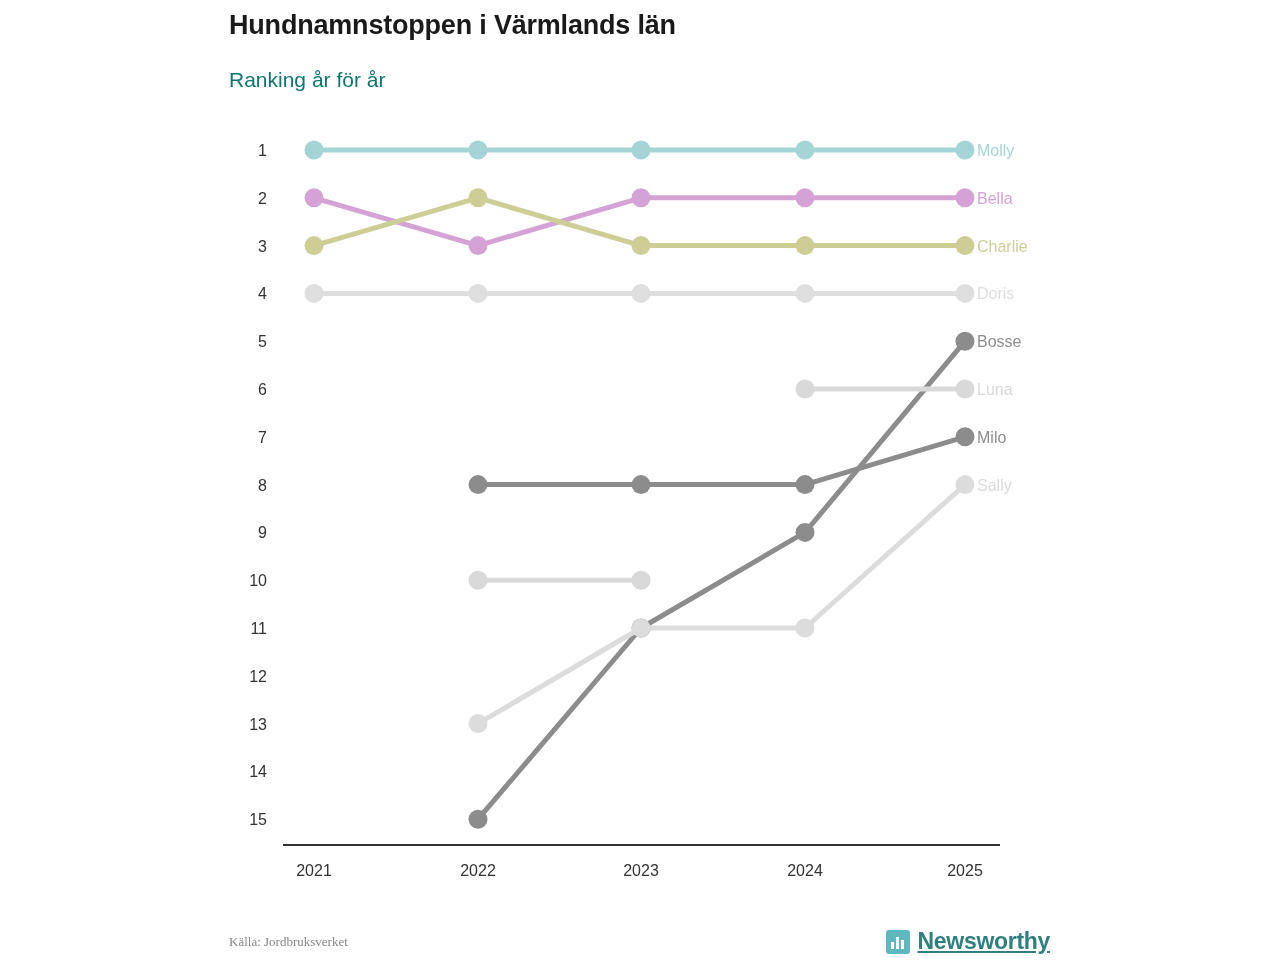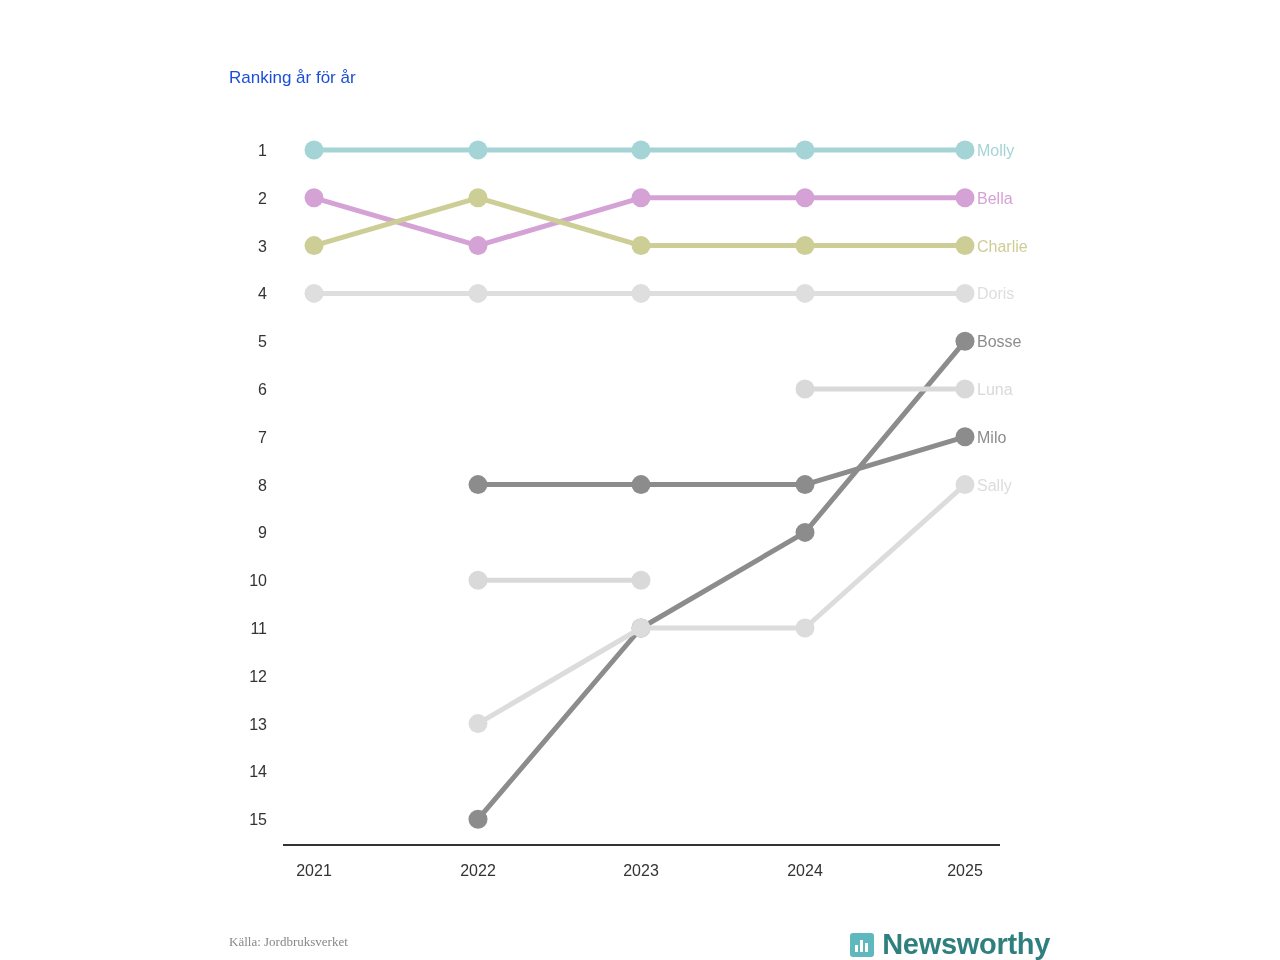--- a/index.html
+++ b/index.html
@@ -25,23 +25,23 @@
     top: 10px;
     font-size: 27px;
     font-weight: bold;
     color: #1a1a1a;
     letter-spacing: -0.2px;
   }
   .subtitle {
     position: absolute;
     left: 229px;
     top: 68px;
-    font-size: 17px;
+    font-size: 21px;
     font-weight: normal;
-    color: #1d4ed8;
+    color: #0f766e;
   }
   .chart-area {
     position: absolute;
     left: 0;
     top: 0;
     width: 1280px;
     height: 960px;
   }
   svg { display: block; }
   .source {
@@ -54,24 +54,25 @@
   }
   .brand {
     position: absolute;
     right: 230px;
     top: 928px;
     display: flex;
     align-items: center;
     gap: 8px;
   }
   .brand-name {
-    font-size: 29px;
+    font-size: 23px;
     font-weight: bold;
     color: #2f7f7f;
     letter-spacing: -0.3px;
+    text-decoration: underline;
   }
   .brand-logo {
     width: 24px;
     height: 24px;
     background: #5fb8bd;
     border-radius: 3px;
     position: relative;
   }
   .brand-logo i {
     position: absolute;
@@ -86,20 +87,21 @@
   text { font-family: "Liberation Sans", sans-serif; }
   .ytick { font-size: 16px; fill: #333333; text-anchor: end; }
   .xtick { font-size: 16px; fill: #333333; text-anchor: middle; }
   .serieslabel { font-size: 16px; text-anchor: start; }
 </style>
 </head>
 <body>
 
 <div class="page">
 
+  <div class="title">Hundnamnstoppen i Värmlands län</div>
   <div class="subtitle">Ranking år för år</div>
 
   <div class="chart-area">
     <svg width="1280" height="960" id="chart-svg">
         <text x="267" y="156" class="ytick">1</text>
         <text x="267" y="203.8" class="ytick">2</text>
         <text x="267" y="251.6" class="ytick">3</text>
         <text x="267" y="299.4" class="ytick">4</text>
         <text x="267" y="347.2" class="ytick">5</text>
         <text x="267" y="395" class="ytick">6</text>

